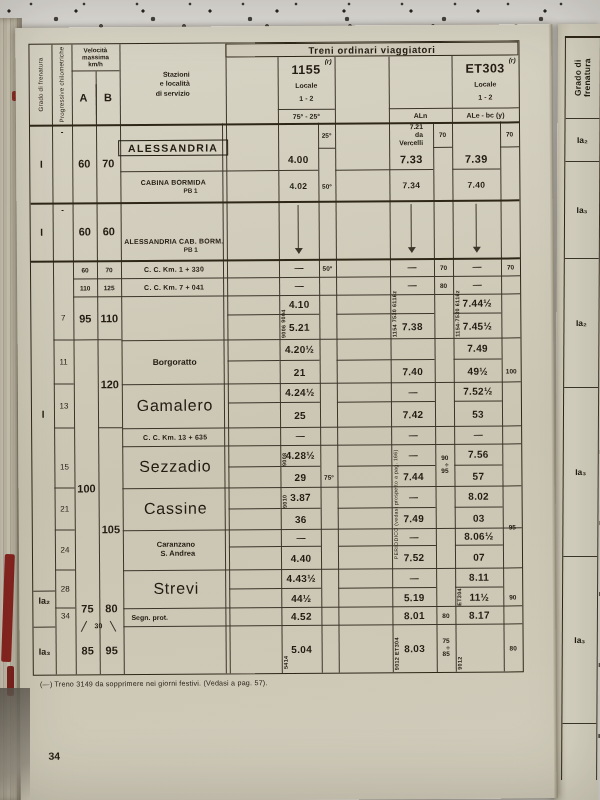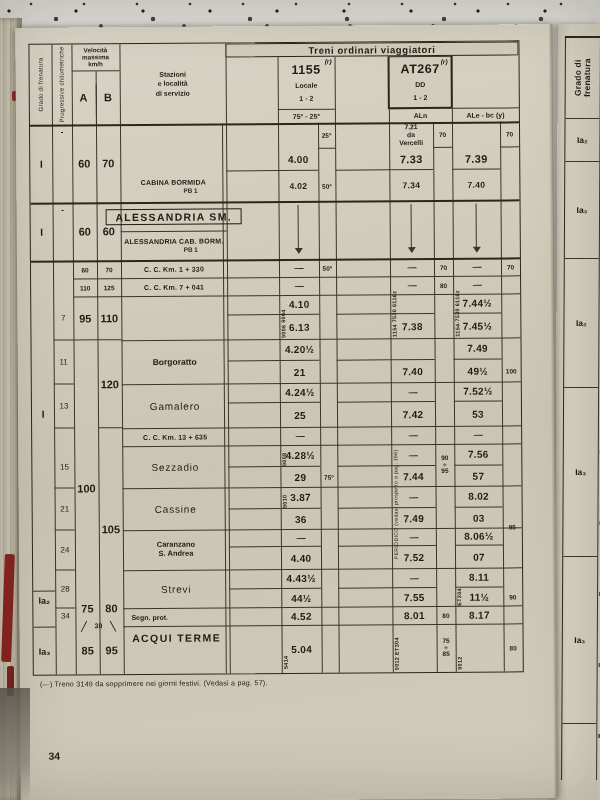--- a/index.html
+++ b/index.html
@@ -55,23 +55,23 @@
     display:grid;color:var(--ink);
     grid-template-columns:22px 20px 24px 24px 106px 52px 40px 17px 54px 44px 19px 48px 19px;
     grid-template-rows:14px 52px 14px 26px 22px 30px 30px 28px 18px 18px 20px 24px 22px 22px 20px 24px 18px 22px 20px 22px 20px 18px 22px 20px 18px 18px 48px;
     border:1.6px solid var(--ink2);}
   .c{display:flex;align-items:center;justify-content:center;position:relative;font-size:8px;color:var(--ink)}
   .t{font-size:10px;font-weight:bold;letter-spacing:.3px}
   .sm{font-size:6.5px;font-weight:bold}
   .dash{font-size:9px;font-weight:bold}
   .cc{font-size:7px;font-weight:bold;letter-spacing:.2px}
   .stn{font-weight:bold;letter-spacing:1.4px;font-size:10.5px}
-  .stn2{font-size:10px;letter-spacing:.8px}
+  .stn2{font-size:16px;letter-spacing:.8px}
   .it{}
-  .pl{white-space:pre-line;text-align:center;line-height:1.15}
+  .pl{white-space:pre-line;text-align:right;line-height:1.15}
   .ub{border-bottom:1px solid var(--ln)}
   .ut{border-top:1px solid var(--ln)}
   .top{align-items:flex-start;padding-top:3px}
   .box{border:1.6px solid var(--ink);padding:1px 9px;font-weight:bold;font-size:10.5px;letter-spacing:1.3px;background:transparent;white-space:nowrap}
   .vl{position:absolute;top:0;bottom:0;width:1px;background:var(--ln)}
   .hl{position:absolute;left:0;right:0;height:1px;background:var(--ln)}
   .thk{height:1.8px;background:var(--ink2)}
   .vert{position:absolute;writing-mode:vertical-rl;transform:rotate(180deg);
     font-size:5.5px;font-weight:bold;letter-spacing:.3px;white-space:nowrap;line-height:1;color:var(--ink)}
   .vhdr{writing-mode:vertical-rl;transform:rotate(180deg);font-size:6.2px;letter-spacing:.2px;line-height:1.1;text-align:center;color:var(--ink)}
@@ -187,28 +187,28 @@
 di servizio</div>
 
       <div class="c thdr" style="grid-area:2/7/3/9">
         <span class="rmark">(r)</span>
         <span class="num">1155</span>
         <span class="typ">Locale</span>
         <span class="cls">1 - 2</span>
       </div>
       <div class="c stock ut" style="grid-area:3/7/4/9">75° - 25°</div>
 
-      <div class="c thdr thick-box" style="grid-area:2/10/3/12">
+      <div class="c stock ut" style="grid-area:3/10/4/12">ALn</div>
+
+      <div class="c thdr" style="grid-area:2/12/3/14">
         <span class="rmark">(r)</span>
-        <span class="num">AT267</span>
-        <span class="typ">DD</span>
+        <span class="num">ET303</span>
+        <span class="typ">Locale</span>
         <span class="cls">1 - 2</span>
       </div>
-      <div class="c stock ut" style="grid-area:3/10/4/12">ALn</div>
-
       <div class="c stock ut" style="grid-area:3/12/4/14">ALe - bc (y)</div>
 
       <div class="c vnum" style="grid-area:4/1/7/2;font-size:10px">I</div>
       <div class="c vnum" style="grid-area:7/1/9/2;font-size:10px">I</div>
       <div class="c vnum" style="grid-area:11/1/22/2;font-size:10px">I</div>
       <div class="c ut" style="grid-area:25/1/26/2;font-size:9px;font-weight:bold">Ia₂</div>
       <div class="c ut" style="grid-area:27/1/28/2;font-size:9px;font-weight:bold">Ia₃</div>
 
       <div class="c top" style="grid-area:4/2/7/3;font-weight:bold">-</div>
       <div class="c top" style="grid-area:7/2/9/3;font-weight:bold">-</div>
@@ -233,47 +233,46 @@
       <div class="c vnum ub" style="grid-area:11/4/13/5">110</div>
       <div class="c vnum ub" style="grid-area:13/4/17/5">120</div>
       <div class="c vnum" style="grid-area:18/3/22/4">100</div>
       <div class="c vnum" style="grid-area:20/4/24/5">105</div>
       <div class="c vnum" style="grid-area:25/3/27/4">75</div>
       <div class="c vnum" style="grid-area:25/4/27/5">80</div>
       <div class="c vnum" style="grid-area:27/3/28/4">85</div>
       <div class="c vnum" style="grid-area:27/4/28/5">95</div>
       <div class="restr">30</div>
 
+      <div class="c ub" style="grid-area:4/5/6/6">
+          <span class="box">ALESSANDRIA</span>
+        </div>
       <div class="c" style="grid-area:6/5/7/6">
         <span class="substn">
             <span class="cc">CABINA BORMIDA</span>
             <span class="s2">PB 1</span>
           </span>
       </div>
-      <div class="c ub" style="grid-area:7/5/8/6">
-          <span class="box">ALESSANDRIA SM.</span>
-        </div>
       <div class="c" style="grid-area:8/5/9/6">
         <span class="substn">
             <span class="cc">ALESSANDRIA CAB. BORM.</span>
             <span class="s2">PB 1</span>
           </span>
       </div>
       <div class="c cc" style="grid-area:9/5/10/6">C. C. Km. 1 + 330</div>
       <div class="c cc" style="grid-area:10/5/11/6">C. C. Km. 7 + 041</div>
       <div class="c it" style="grid-area:13/5/15/6;font-size:8.5px;font-weight:bold">Borgoratto</div>
       <div class="c stn2" style="grid-area:15/5/17/6">Gamalero</div>
       <div class="c cc" style="grid-area:17/5/18/6">C. C. Km. 13 + 635</div>
       <div class="c stn2" style="grid-area:18/5/20/6">Sezzadio</div>
       <div class="c stn2" style="grid-area:20/5/22/6">Cassine</div>
       <div class="c it pl" style="grid-area:22/5/24/6;font-size:7.5px;font-weight:bold">Caranzano
 S. Andrea</div>
       <div class="c stn2" style="grid-area:24/5/26/6">Strevi</div>
       <div class="c" style="grid-area:26/5/27/6;justify-content:flex-start;padding-left:8px;font-size:7px;font-weight:bold">Segn. prot.</div>
-      <div class="c stn top" style="grid-area:27/5/28/6;padding-top:6px">ACQUI TERME</div>
 
       <div class="c ub" style="grid-area:5/6/6/7"></div>
       <div class="c ub" style="grid-area:11/6/12/7"></div>
       <div class="c ub" style="grid-area:13/6/14/7"></div>
       <div class="c ub" style="grid-area:15/6/16/7"></div>
       <div class="c ub" style="grid-area:18/6/19/7"></div>
       <div class="c ub" style="grid-area:20/6/21/7"></div>
       <div class="c ub" style="grid-area:22/6/23/7"></div>
       <div class="c ub" style="grid-area:24/6/25/7"></div>
       <div class="c ub" style="grid-area:5/9/6/10"></div>
@@ -283,21 +282,21 @@
       <div class="c ub" style="grid-area:18/9/19/10"></div>
       <div class="c ub" style="grid-area:20/9/21/10"></div>
       <div class="c ub" style="grid-area:22/9/23/10"></div>
       <div class="c ub" style="grid-area:24/9/25/10"></div>
 
       <div class="c t ub" style="grid-area:5/7/6/8">4.00</div>
       <div class="c t" style="grid-area:6/7/7/8;font-size:8.5px">4.02</div>
       <div class="c dash" style="grid-area:9/7/10/8">—</div>
       <div class="c dash" style="grid-area:10/7/11/8">—</div>
       <div class="c t ub" style="grid-area:11/7/12/8">4.10</div>
-      <div class="c t" style="grid-area:12/7/13/8">6.13</div>
+      <div class="c t" style="grid-area:12/7/13/8">5.21</div>
       <div class="c t ub" style="grid-area:13/7/14/8">4.20½</div>
       <div class="c t" style="grid-area:14/7/15/8">21</div>
       <div class="c t ub" style="grid-area:15/7/16/8">4.24½</div>
       <div class="c t" style="grid-area:16/7/17/8">25</div>
       <div class="c dash" style="grid-area:17/7/18/8">—</div>
       <div class="c t ub" style="grid-area:18/7/19/8">4.28½</div>
       <div class="c t" style="grid-area:19/7/20/8">29</div>
       <div class="c t ub" style="grid-area:20/7/21/8">3.87</div>
       <div class="c t" style="grid-area:21/7/22/8">36</div>
       <div class="c dash ub" style="grid-area:22/7/23/8">—</div>
@@ -326,22 +325,23 @@
       <div class="c dash ub" style="grid-area:15/10/16/11">—</div>
       <div class="c t" style="grid-area:16/10/17/11">7.42</div>
       <div class="c dash" style="grid-area:17/10/18/11">—</div>
       <div class="c dash ub" style="grid-area:18/10/19/11">—</div>
       <div class="c t" style="grid-area:19/10/20/11">7.44</div>
       <div class="c dash ub" style="grid-area:20/10/21/11">—</div>
       <div class="c t" style="grid-area:21/10/22/11">7.49</div>
       <div class="c dash ub" style="grid-area:22/10/23/11">—</div>
       <div class="c t" style="grid-area:23/10/24/11">7.52</div>
       <div class="c dash ub" style="grid-area:24/10/25/11">—</div>
-      <div class="c t" style="grid-area:25/10/26/11">7.55</div>
+      <div class="c t" style="grid-area:25/10/26/11">5.19</div>
       <div class="c t" style="grid-area:26/10/27/11">8.01</div>
+      <div class="c t" style="grid-area:27/10/28/11">8.03</div>
 
       <div class="c sm ub" style="grid-area:4/11/5/12">70</div>
       <div class="c sm" style="grid-area:9/11/10/12">70</div>
       <div class="c sm" style="grid-area:10/11/11/12">80</div>
       <div class="c sm pl" style="grid-area:18/11/20/12;line-height:1">90
 ÷
 95</div>
       <div class="c sm" style="grid-area:26/11/27/12">80</div>
       <div class="c sm pl" style="grid-area:27/11/28/12;line-height:1">75
 ÷

